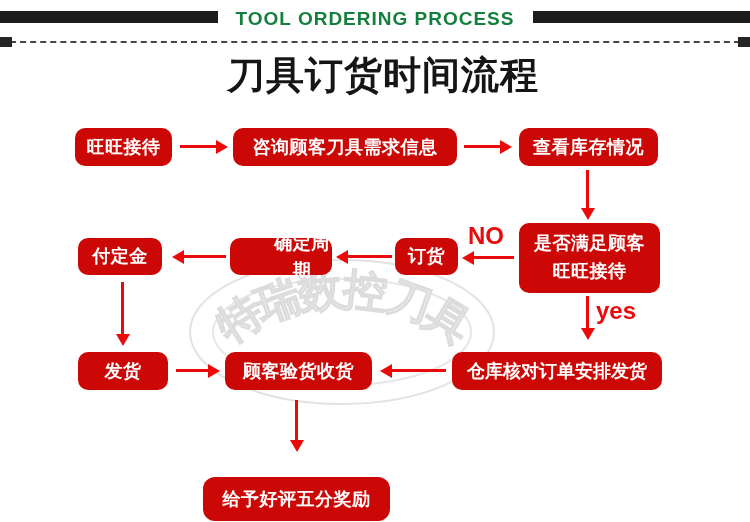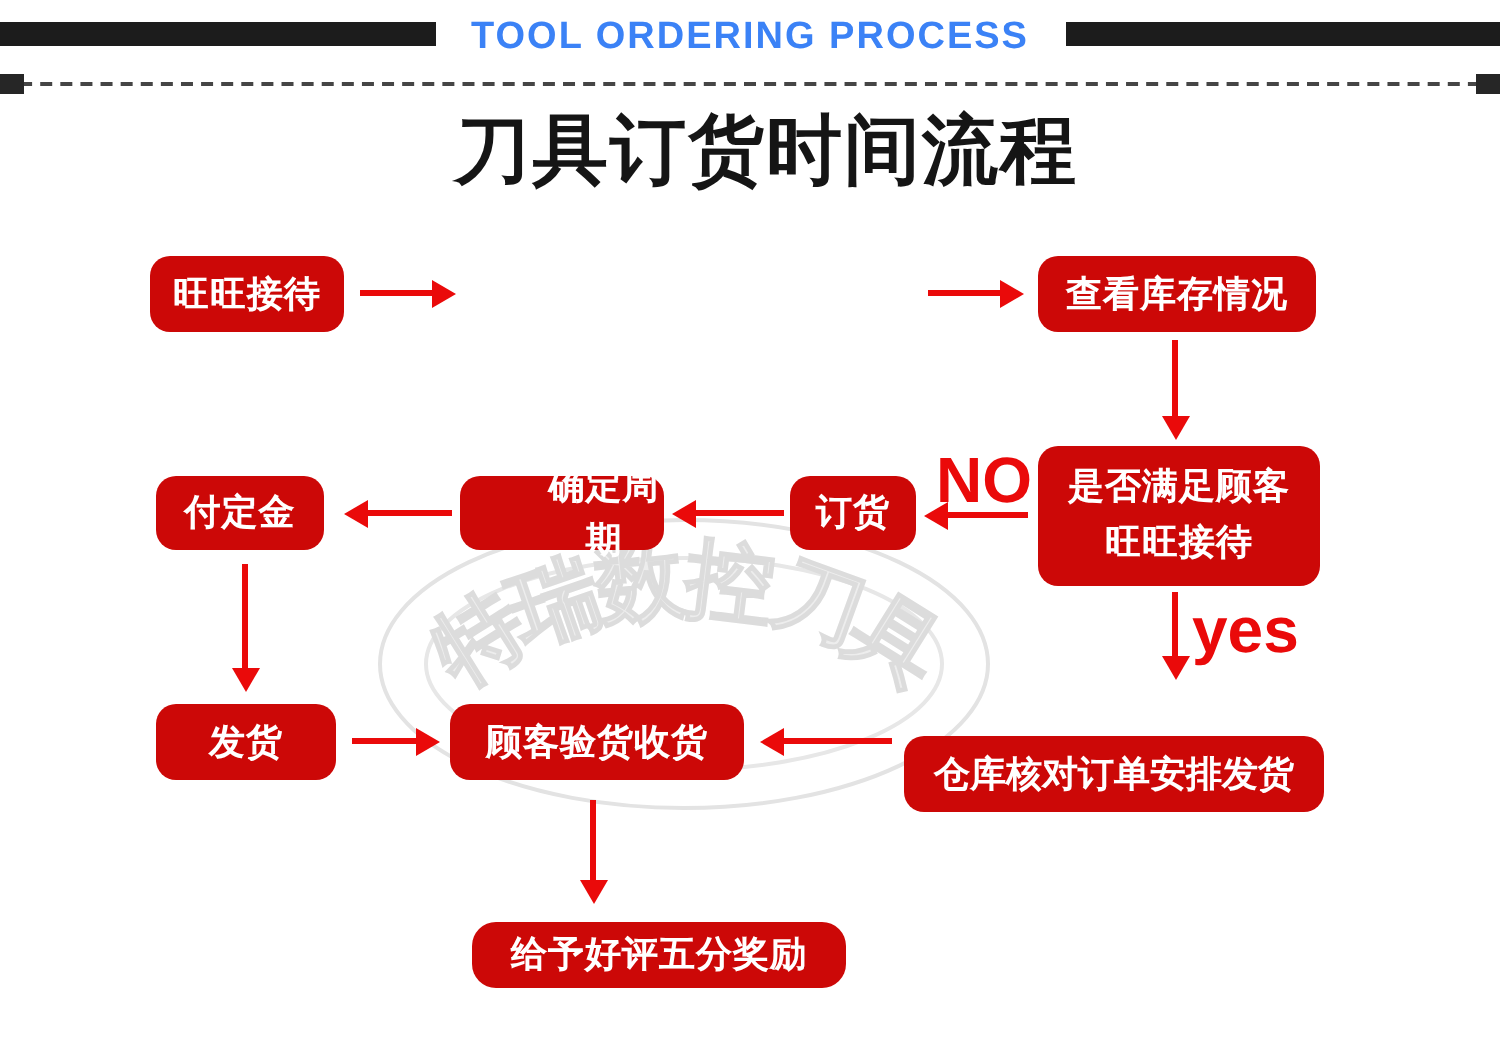--- a/index.html
+++ b/index.html
@@ -7,21 +7,21 @@
     --arrow-red:#ea0a0a;
     --bar-black:#1c1c1c;
   }
   *{box-sizing:border-box;margin:0;padding:0;}
   html,body{background:#ffffff;}
   body{font-family:"Liberation Sans","DejaVu Sans",sans-serif;}
   .canvas{position:relative;width:750px;height:522px;margin:0 auto;background:#fff;overflow:hidden;}
 
   
   .eyebrow{position:absolute;left:0;top:8px;width:750px;text-align:center;
-    font-size:19px;font-weight:600;letter-spacing:1px;color:#3b82f6;}
+    font-size:19px;font-weight:600;letter-spacing:1px;color:#15803d;}
   .hbar{position:absolute;top:11px;height:12px;background:var(--bar-black,#1c1c1c);}
   .hbar.left{left:0;width:218px;}
   .hbar.right{left:533px;width:217px;}
   .dash-rule{position:absolute;left:0;top:41px;width:750px;border-top:2px dashed #454545;}
   .dash-end{position:absolute;top:37px;width:12px;height:10px;background:#262626;}
   .dash-end.left{left:0;}
   .dash-end.right{left:738px;}
   .big-title{position:absolute;left:0;top:50px;width:750px;text-align:center;
     font-size:38px;font-weight:800;color:#151515;letter-spacing:1px;padding-left:16px;}
 
@@ -40,21 +40,21 @@
   .arr-h{height:3px;}
   .arr-v{width:3px;}
   .arr-r::after{content:"";position:absolute;right:-12px;top:-5.5px;
     border-left:12px solid var(--arrow-red,#ea0a0a);border-top:7px solid transparent;border-bottom:7px solid transparent;}
   .arr-l::before{content:"";position:absolute;left:-12px;top:-5.5px;
     border-right:12px solid var(--arrow-red,#ea0a0a);border-top:7px solid transparent;border-bottom:7px solid transparent;}
   .arr-d::after{content:"";position:absolute;bottom:-12px;left:-5.5px;
     border-top:12px solid var(--arrow-red,#ea0a0a);border-left:7px solid transparent;border-right:7px solid transparent;}
 
   .branch-label{position:absolute;z-index:2;color:var(--arrow-red,#ea0a0a);
-    font-size:32px;font-weight:700;}
+    font-size:24px;font-weight:700;}
 </style>
 </head>
 <body>
 
 <div class="canvas">
 
   <div class="hbar left"></div>
   <div class="hbar right"></div>
   <div class="eyebrow">TOOL ORDERING PROCESS</div>
   <div class="dash-rule"></div>
@@ -69,35 +69,36 @@
     </svg>
     <span class="wm-char" style="left:218px;top:290px;transform:rotate(-32deg);">特</span>
     <span class="wm-char" style="left:256px;top:272px;transform:rotate(-19deg);">瑞</span>
     <span class="wm-char" style="left:298px;top:262px;transform:rotate(-6deg);">数</span>
     <span class="wm-char" style="left:343px;top:262px;transform:rotate(7deg);">控</span>
     <span class="wm-char" style="left:388px;top:272px;transform:rotate(20deg);">刀</span>
     <span class="wm-char" style="left:426px;top:291px;transform:rotate(32deg);">具</span>
   </div>
 
   <div class="node" style="left:75px;top:128px;width:97px;height:38px;">旺旺接待</div>
+  <div class="node" style="left:233px;top:128px;width:224px;height:38px;">咨询顾客刀具需求信息</div>
   <div class="node" style="left:519px;top:128px;width:139px;height:38px;">查看库存情况</div>
 
   <div class="node" style="left:519px;top:223px;width:141px;height:70px;line-height:1.55;">
     <span>是否满足顾客</span>
     <span>旺旺接待</span>
   </div>
   <div class="node" style="left:395px;top:238px;width:63px;height:37px;">订货</div>
   <div class="node" style="left:230px;top:238px;width:102px;height:37px;padding-left:42px;">确定周期</div>
   <div class="node" style="left:78px;top:238px;width:84px;height:37px;">付定金</div>
 
   <div class="node" style="left:225px;top:352px;width:147px;height:38px;">顾客验货收货</div>
   <div class="node" style="left:78px;top:352px;width:90px;height:38px;">发货</div>
-  <div class="node" style="left:452px;top:352px;width:210px;height:38px;letter-spacing:0;font-size:18px;margin-top:16px;">仓库核对订单安排发货</div>
+  <div class="node" style="left:452px;top:352px;width:210px;height:38px;letter-spacing:0;font-size:18px;">仓库核对订单安排发货</div>
 
-  <div class="node" style="left:203px;top:461px;width:187px;height:33px;border-radius:12px;margin-left:33px;">给予好评五分奖励</div>
+  <div class="node" style="left:203px;top:477px;width:187px;height:44px;border-radius:12px;">给予好评五分奖励</div>
 
   <div class="arr arr-h arr-r" style="left:180px;top:145px;width:36px;"></div>
   <div class="arr arr-h arr-r" style="left:464px;top:145px;width:36px;"></div>
   <div class="arr arr-v arr-d" style="left:586px;top:170px;height:38px;"></div>
   <div class="arr arr-h arr-l" style="left:474px;top:256px;width:40px;"></div>
   <div class="arr arr-h arr-l" style="left:348px;top:255px;width:44px;"></div>
   <div class="arr arr-h arr-l" style="left:184px;top:255px;width:42px;"></div>
   <div class="arr arr-v arr-d" style="left:121px;top:282px;height:52px;"></div>
   <div class="arr arr-v arr-d" style="left:586px;top:296px;height:32px;"></div>
   <div class="arr arr-h arr-r" style="left:176px;top:369px;width:32px;"></div>

